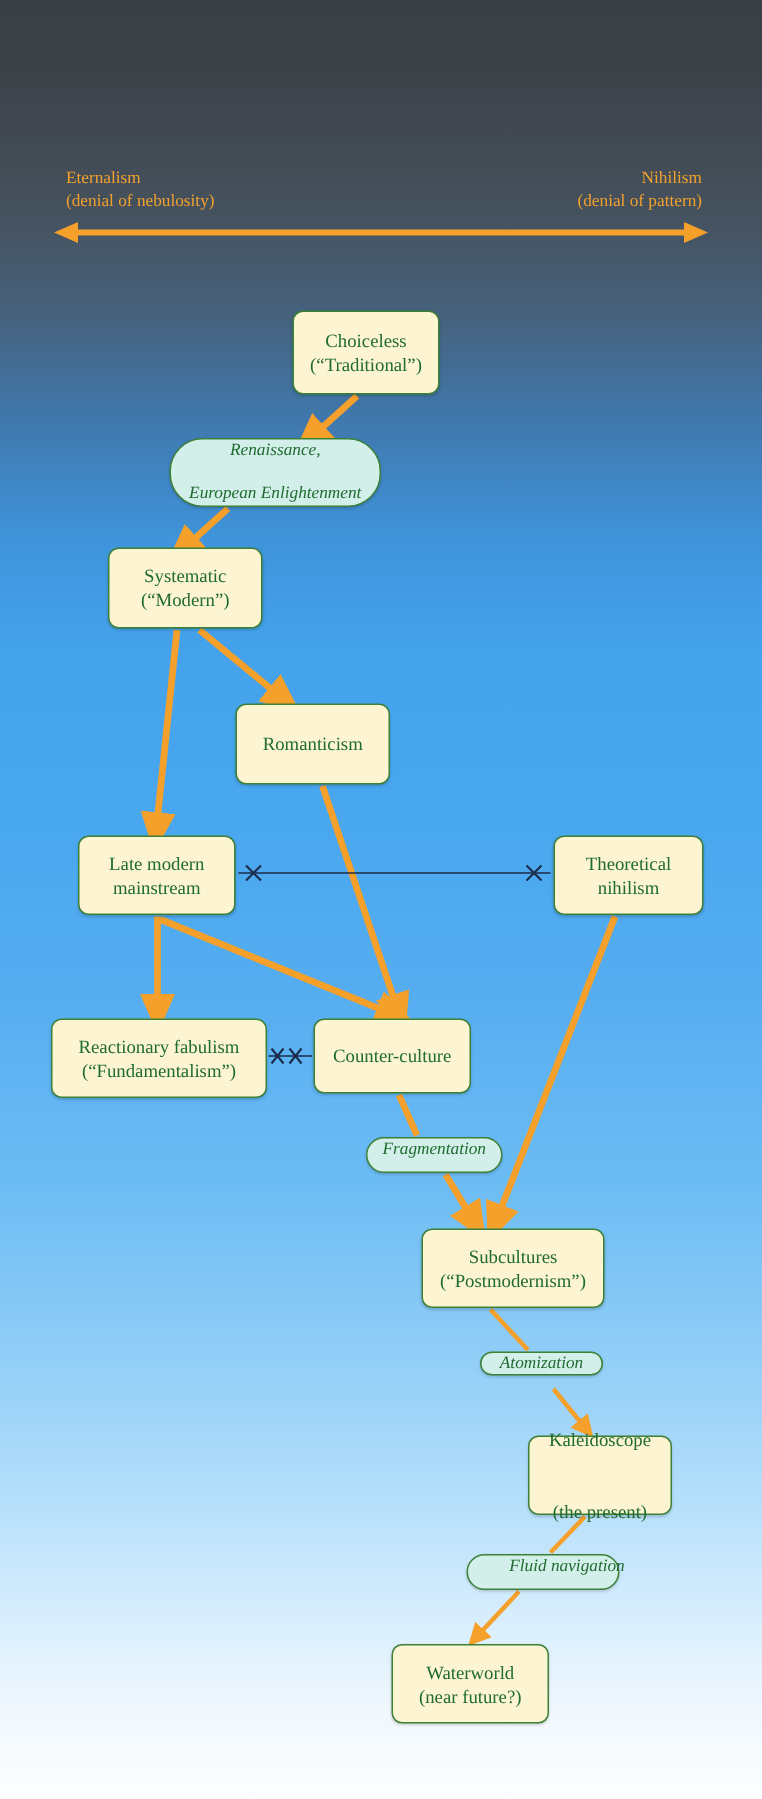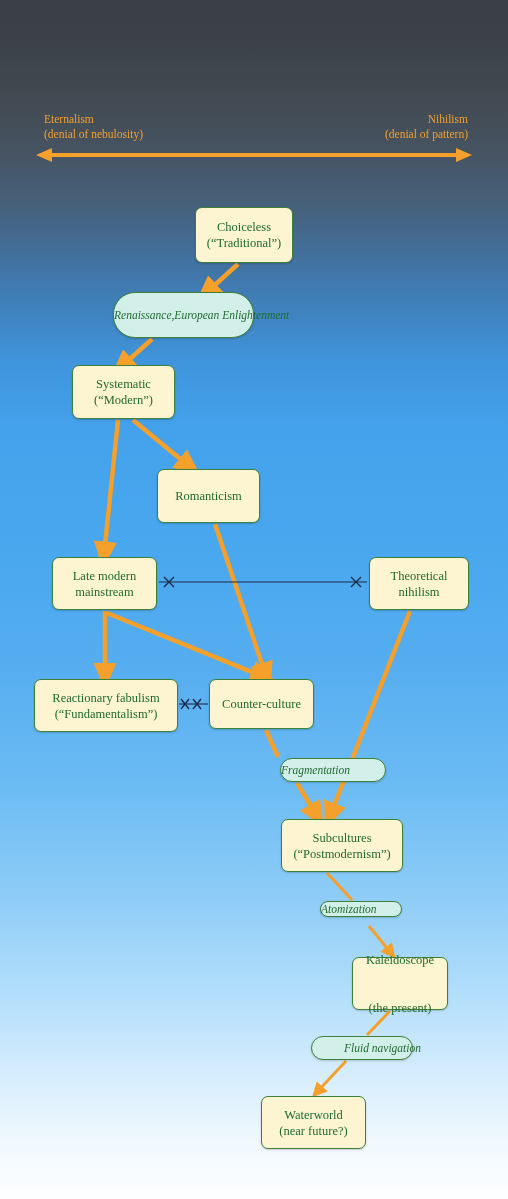--- a/index.html
+++ b/index.html
@@ -85,21 +85,21 @@
     box-sizing: border-box;
     background: #d3efe9;
     border: 1.6px solid #3d8137;
     border-radius: 22px;
     color: #1f6b30;
     font-size: 11.5px;
     line-height: 15px;
     font-style: italic;
     text-align: center;
     display: flex;
-    flex-direction: row;
+    flex-direction: column;
     align-items: center;
     justify-content: space-between;
     box-shadow: 0 1px 2px rgba(0,0,0,0.18);
     font-family: "Liberation Serif", "DejaVu Serif", serif;
     z-index: 3;
   }
   .pill .ln { display: block; white-space: nowrap; }
 </style>
 </head>
 <body>
@@ -224,21 +224,21 @@
   </div>
   <div class="node" style="left: 261px; top: 1096px; width: 105px; height: 53px;">
     <span class="ln">Waterworld</span>
     <span class="ln">(near future?)</span>
   </div>
 
   <div class="pill" style="left: 113px; top: 292px; width: 141px; height: 46px;">
     <span class="ln">Renaissance,</span>
     <span class="ln">European Enlightenment</span>
   </div>
-  <div class="pill" style="left: 244px; top: 758px; width: 106px; height: 24px; margin-left: 36px;">
+  <div class="pill" style="left: 244px; top: 758px; width: 91px; height: 24px;">
     <span class="ln">Fragmentation</span>
   </div>
   <div class="pill" style="left: 320px; top: 901px; width: 82px; height: 16px;">
     <span class="ln">Atomization</span>
   </div>
   <div class="pill" style="left: 311px; top: 1036px; width: 102px; height: 24px; padding-left: 32px;">
     <span class="ln">Fluid navigation</span>
   </div>
 
 </div>

